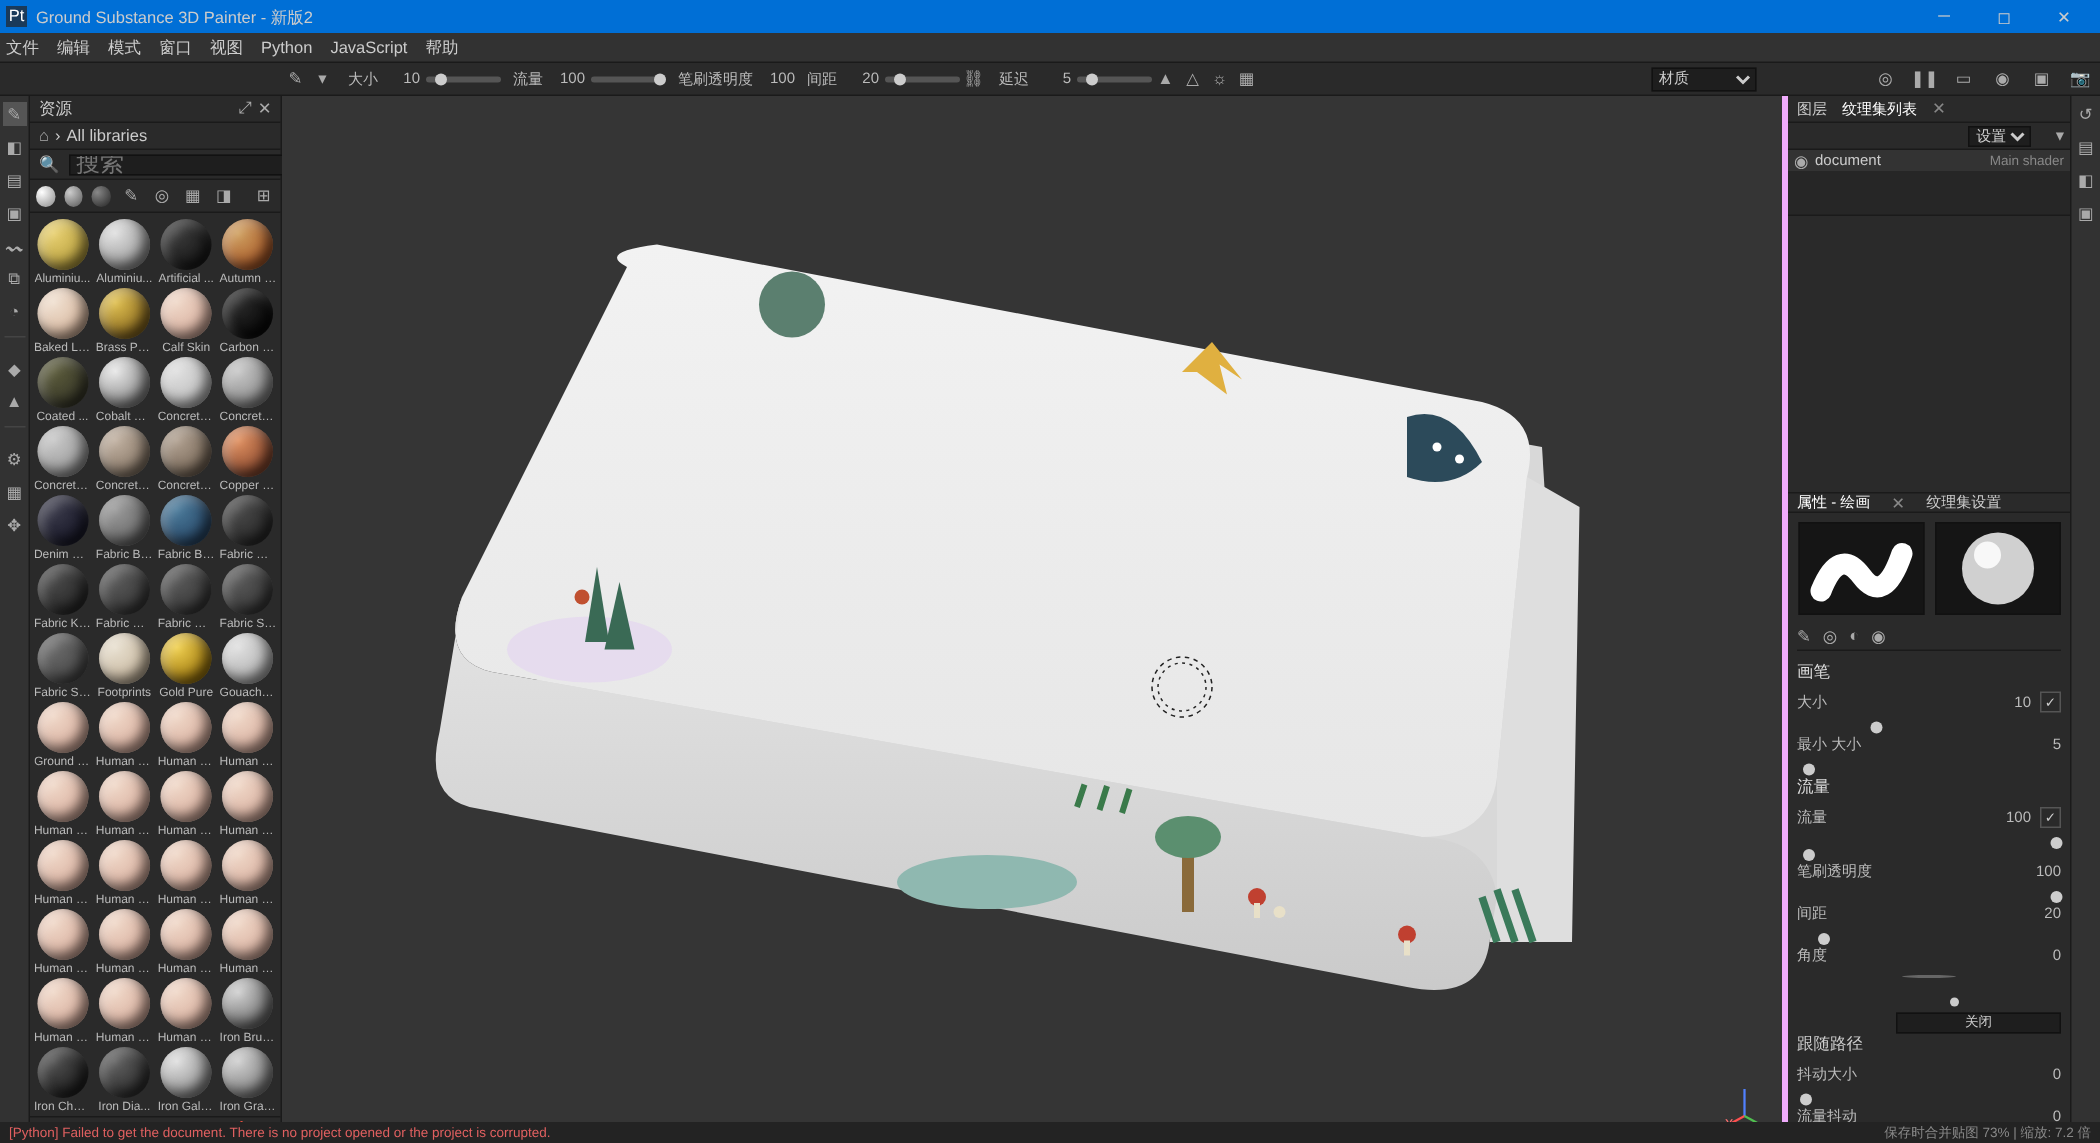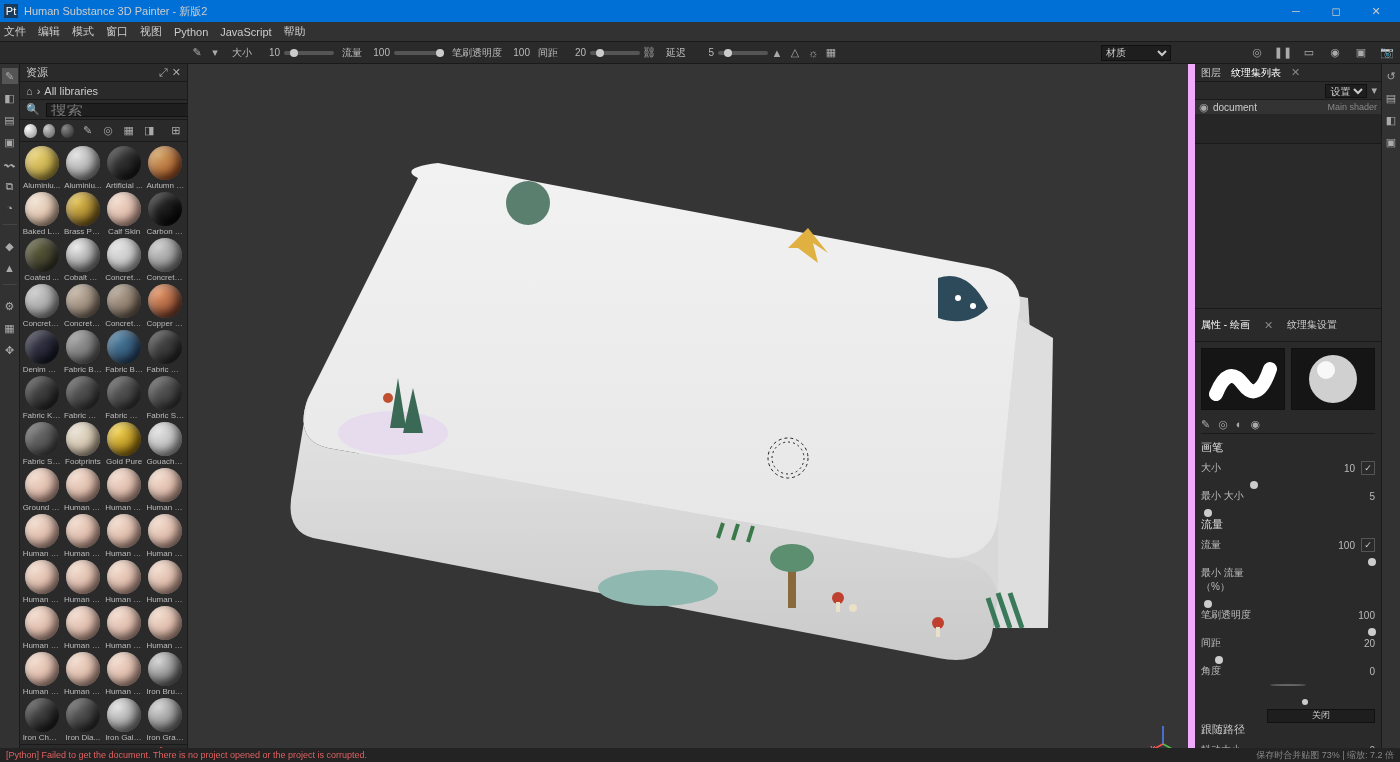--- a/index.html
+++ b/index.html
@@ -58,41 +58,41 @@
 .cell .lbl { font-size: 8px; color: #bbb; text-align: center; white-space: nowrap; overflow: hidden; text-overflow: ellipsis; width: 38px; }
 .assetPanel .btm { height:18px; border-top:1px solid #1a1a1a; display:flex; align-items:center; padding:0 4px; gap:6px;}
 .assetPanel .btm .spacer{flex:1;}
 .assetPanel .btm span{color:#aaa;cursor:pointer;}
 
 
 .viewport { flex: 1; background: #353535; position: relative; display:flex; align-items:center; justify-content:center; overflow:hidden;}
 .viewport svg{position:absolute;}
 
 
-.rightCol { width: 212px; background: #2a2a2a; border-left: 7px solid #f0abfc; display: flex; }
+.rightCol { width: 212px; background: #2a2a2a; border-left: 4px solid #f0abfc; display: flex; }
 .rightInner{flex:1; display:flex; flex-direction:column;}
 .rightEdge { width: 20px; background: #323232; border-left: 1px solid #1a1a1a; display:flex; flex-direction:column; align-items:center; padding-top:4px; gap:6px;}
 .rightEdge .ebtn{width:16px;height:16px;cursor:pointer;color:#aaa; display:flex;align-items:center;justify-content:center;}
 
 .layersHdr { height: 18px; display: flex; align-items: center; padding: 0 6px; gap:10px; border-bottom:1px solid #1a1a1a;}
 .layersHdr .tab{font-size:10px; cursor:pointer;}
 .layersHdr .tab.active{color:#fff;}
 .layersHdr .x{color:#888;cursor:pointer;}
-.layersTool { height: 18px; display:flex; align-items:center; padding:0 4px; gap:4px; border-bottom:1px solid #1a1a1a;}
+.layersTool { height: 18px; display:flex; align-items:center; padding:0 4px; gap:16px; border-bottom:1px solid #1a1a1a;}
 .layersTool .spacer{flex:1;}
 .layersTool select{background:#1e1e1e;color:#ccc;border:1px solid #111;font-size:10px;height:14px;}
 .layersList { height: 44px; background:#262626; border-bottom:1px solid #1a1a1a;}
 .layersList .layerRow{height:14px; display:flex; align-items:center; padding:0 4px; gap:4px; background:#333;}
 .layersList .eye{width:10px;color:#aaa;}
 .layersList .lname{flex:1;font-size:10px;}
 .layersList .shader{font-size:9px;color:#888;}
 
 .emptyMid{flex:1; background:#2a2a2a;}
 
-.propsHdr{height:34px; display:flex; align-items:center; padding:0 6px; gap:14px; border-top:1px solid #1a1a1a; border-bottom:1px solid #1a1a1a;}
+.propsHdr{height:14px; display:flex; align-items:center; padding:0 6px; gap:14px; border-top:1px solid #1a1a1a; border-bottom:1px solid #1a1a1a;}
 .propsHdr .tab{font-size:10px;cursor:pointer;}
 .propsHdr .tab.active{color:#fff;}
 .propsHdr .x{color:#888;cursor:pointer;}
 
 .propsBody{display:flex;flex-direction:column; padding:6px; gap:6px; overflow-y:auto; max-height: 420px;}
 .propsBody::-webkit-scrollbar{width:8px;background:#222;}
 .propsBody::-webkit-scrollbar-thumb{background:#555;}
 .previewRow{display:flex; gap:6px; justify-content:space-around;}
 .previewBox{width:84px;height:62px;background:#151515;border:1px solid #111;display:flex;align-items:center;justify-content:center;}
 .tabIcons{display:flex; gap:8px; padding: 2px 0; border-bottom:1px solid #1a1a1a;}
@@ -112,21 +112,21 @@
 
 .statusbar{position:absolute; left:0; right:0; bottom:0; height:14px; background:#232323; display:flex; align-items:center; padding:0 6px;}
 .statusbar .err{color:#e06060;font-size:9px;}
 .statusbar .right{margin-left:auto; color:#888; font-size:9px;}
 </style>
 </head>
 <body>
 
 <div class="titlebar">
   <div class="logo">Pt</div>
-  <span>Human Substance 3D Painter - 新版2</span>
+  <span>Ground Substance 3D Painter - 新版2</span>
   <div class="wincontrols">
     <span>─</span>
     <span>◻</span>
     <span>✕</span>
   </div>
 </div>
 
 <div class="menubar" id="menubar">
     <span>文件</span>
     <span>编辑</span>
@@ -583,23 +583,20 @@
 
         <div class="secTitle">流量</div>
         <div class="prow">
             <span class="plabel">流量</span>
             <span class="pval">100</span>
             <span class="lock">✓</span>
           </div>
         <div class="pslider">
             <div class="knob" style="left:96%;"></div>
           </div>
-        <div class="prow">
-            <span class="plabel">最小 流量（%）</span>
-          </div>
         <div class="pslider">
             <div class="knob" style="left:2%;"></div>
           </div>
 
         <div class="prow">
             <span class="plabel">笔刷透明度</span>
             <span class="pval">100</span>
           </div>
         <div class="pslider">
             <div class="knob" style="left:96%;"></div>

